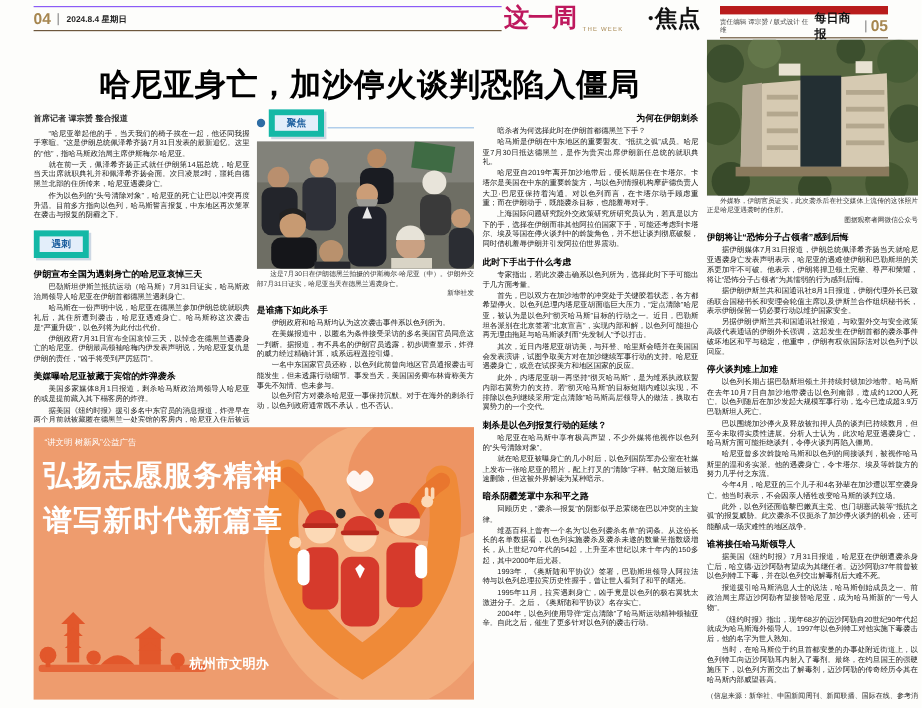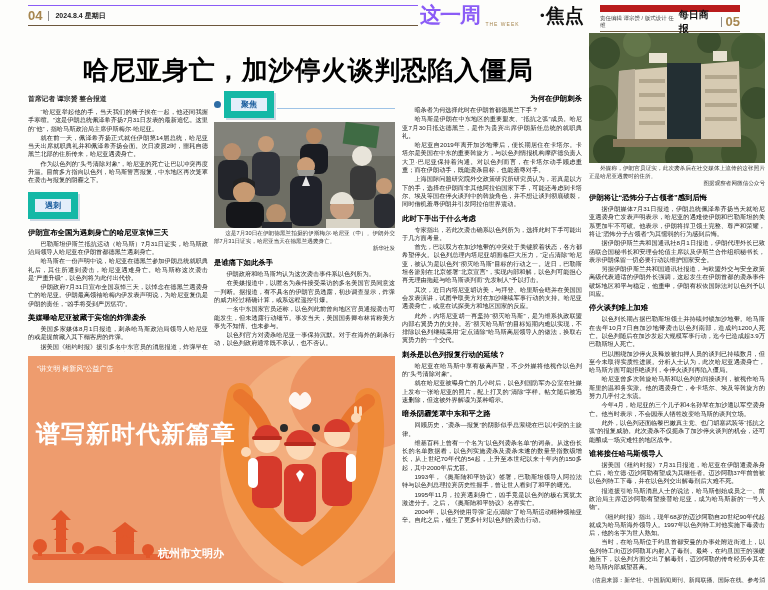--- a/index.html
+++ b/index.html
@@ -8,21 +8,21 @@
 
   
   .hdr-left{position:absolute;left:28px;top:5px;width:390px;height:19px;
     border-top:1px solid #8b5cf6;border-bottom:1px solid #6d573c;
     display:flex;align-items:center;gap:6px;}
   .pageno{color:#a6864f;font-size:13px;font-weight:bold;}
   .vbar{width:1px;height:10px;background:#8c8c8c;}
   .hdr-date{font-size:7px;font-weight:bold;color:#222;}
   .masthead{position:absolute;left:420px;top:1px;width:182px;height:26px;white-space:nowrap;}
   .mh-main{font-family:Liberation Serif, serif;font-weight:900;
-    font-size:21px;color:#8b5cf6;letter-spacing:-1px;}
+    font-size:21px;color:#be185d;letter-spacing:-1px;}
   .mh-sub{font-size:5px;color:#a6864f;letter-spacing:1px;display:inline-block;transform:translateY(4px);margin:0 1px;}
   .mh-section{font-family:"DejaVu Serif","Liberation Serif",serif;font-weight:900;font-size:19px;color:#111;margin-left:14px;}
   .hdr-right{position:absolute;left:600px;top:5px;width:140px;height:19px;
     border-top:7px solid #b91c1c;border-bottom:1px solid #6d573c;
     display:flex;align-items:center;justify-content:flex-end;gap:4px;}
   .hdr-editors{font-size:5.5px;color:#444;}
   .hdr-paper{font-size:10px;font-weight:900;color:#111;}
 
   
   .kicker{position:absolute;left:28px;top:35px;width:560px;text-align:center;
@@ -33,21 +33,21 @@
   
   .col{position:absolute;overflow:hidden;}
   .col1{left:28px;top:94px;width:180px;height:258px;}
   .col2{left:214px;top:91px;width:181px;height:260px;}
   .col3{left:402px;top:94px;width:180px;height:490px;}
   .col4{left:589px;top:33px;width:176px;height:552px;}
   .col p{margin:0 0 1px 0;text-indent:2em;text-align:justify;
     font-size:6.2px;line-height:1.34;color:#1a1a1a;}
   .byline{font-size:6.8px;font-weight:bold;color:#333;margin-bottom:4px;}
   .shead{font-size:7.4px;font-weight:bold;color:#000;margin:5px 0 2px 0;}
-  .tag{display:inline-block;background:#e3eefa;border:7px solid #14b8a6;
+  .tag{display:inline-block;background:#e3eefa;border:5px solid #14b8a6;
     box-shadow:2px 2px 0 #cdd8e4;color:#1b5e9e;font-weight:bold;font-size:8px;
     padding:1px 10px;margin:6px 0 4px 0;text-align:right;}
   .focus-row{display:flex;align-items:center;gap:3px;margin-bottom:4px;}
   .focus-dot{width:7px;height:7px;border-radius:50%;background:#2e6da4;flex:none;}
   .focus-line{flex:1;height:7px;border-bottom:1px solid #9ec3e6;}
   .photo{display:block;background:#888;}
   .caption{font-size:5.6px;line-height:1.35;color:#333;text-align:justify;margin-top:2px;text-indent:2em;}
   .credit{font-size:5.6px;color:#333;text-align:right;margin-bottom:2px;}
   .src-credit{font-size:5.8px;color:#222;text-align:justify;margin-top:4px;}
 
@@ -284,17 +284,18 @@
         <path d="M52 58 q14 -16 28 0 z"></path>
         <rect x="84" y="34" width="18" height="24"></rect>
         <polygon points="80,36 106,36 93,26"></polygon>
           <polygon points="83,46 103,46 93,39"></polygon>
         <circle cx="116" cy="54" r="6"></circle>
           <rect x="114" y="54" width="4" height="8"></rect>
         <rect x="0" y="58" width="140" height="6" rx="3" opacity="0.8"></rect>
       </g>
     </svg>
     <div class="ad-ribbon">“讲文明 树新风”公益广告</div>
+    <div class="ad-line1">弘扬志愿服务精神</div>
     <div class="ad-line2">谱写新时代新篇章</div>
     <div class="ad-org">杭州市文明办</div>
   </div>
 
 </div>
 
 </body></html>

